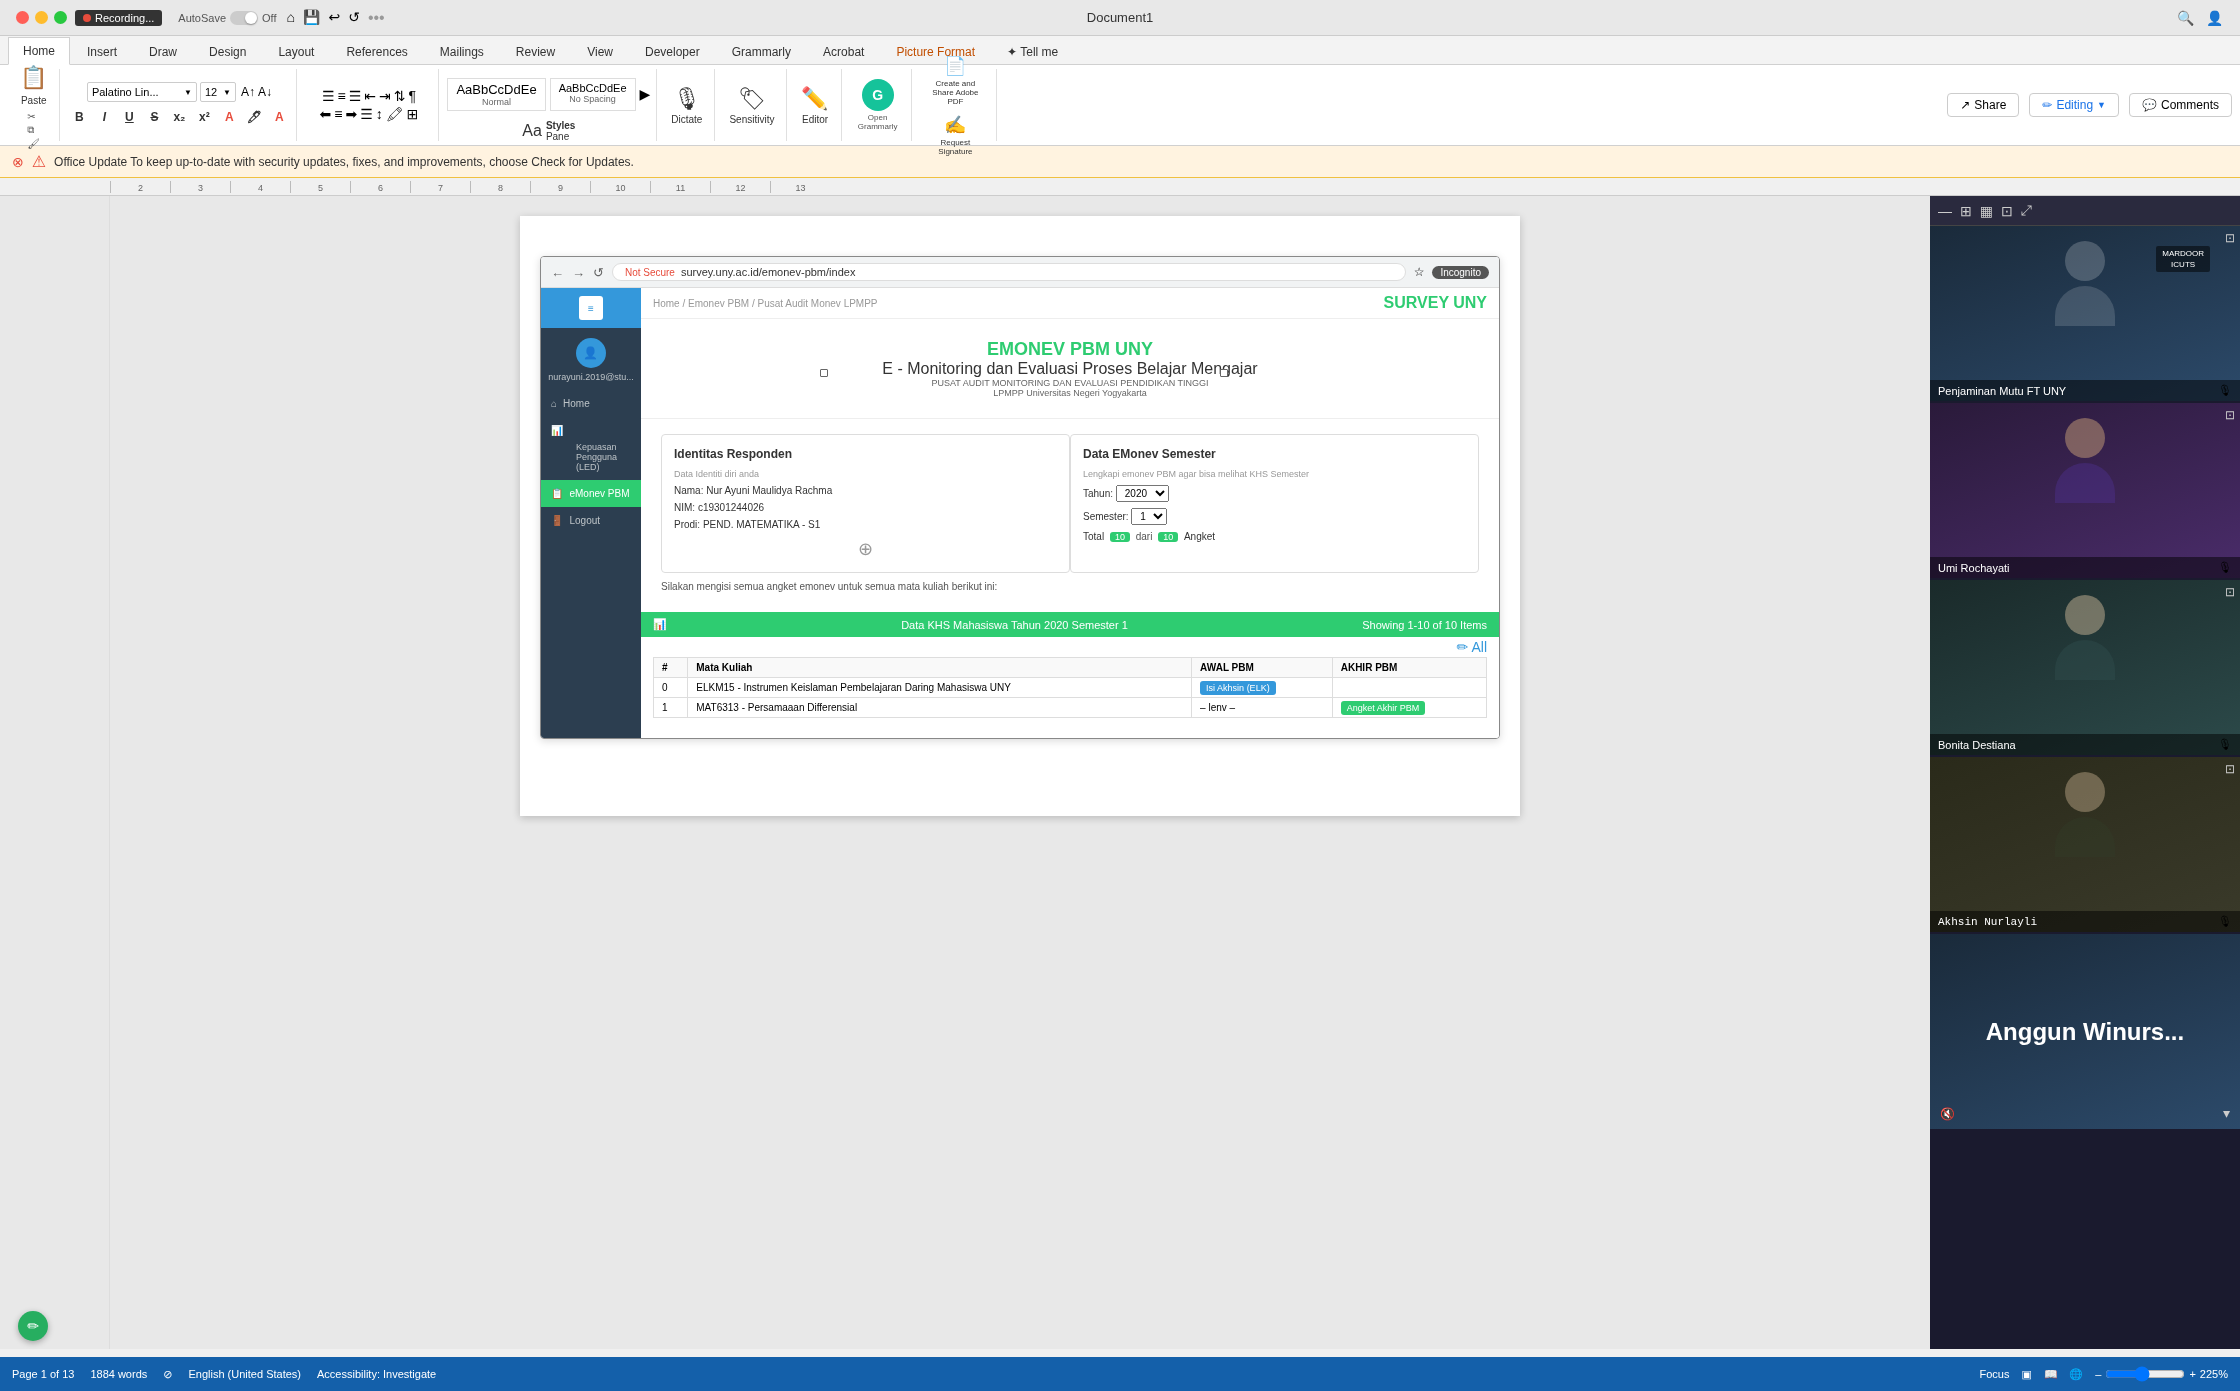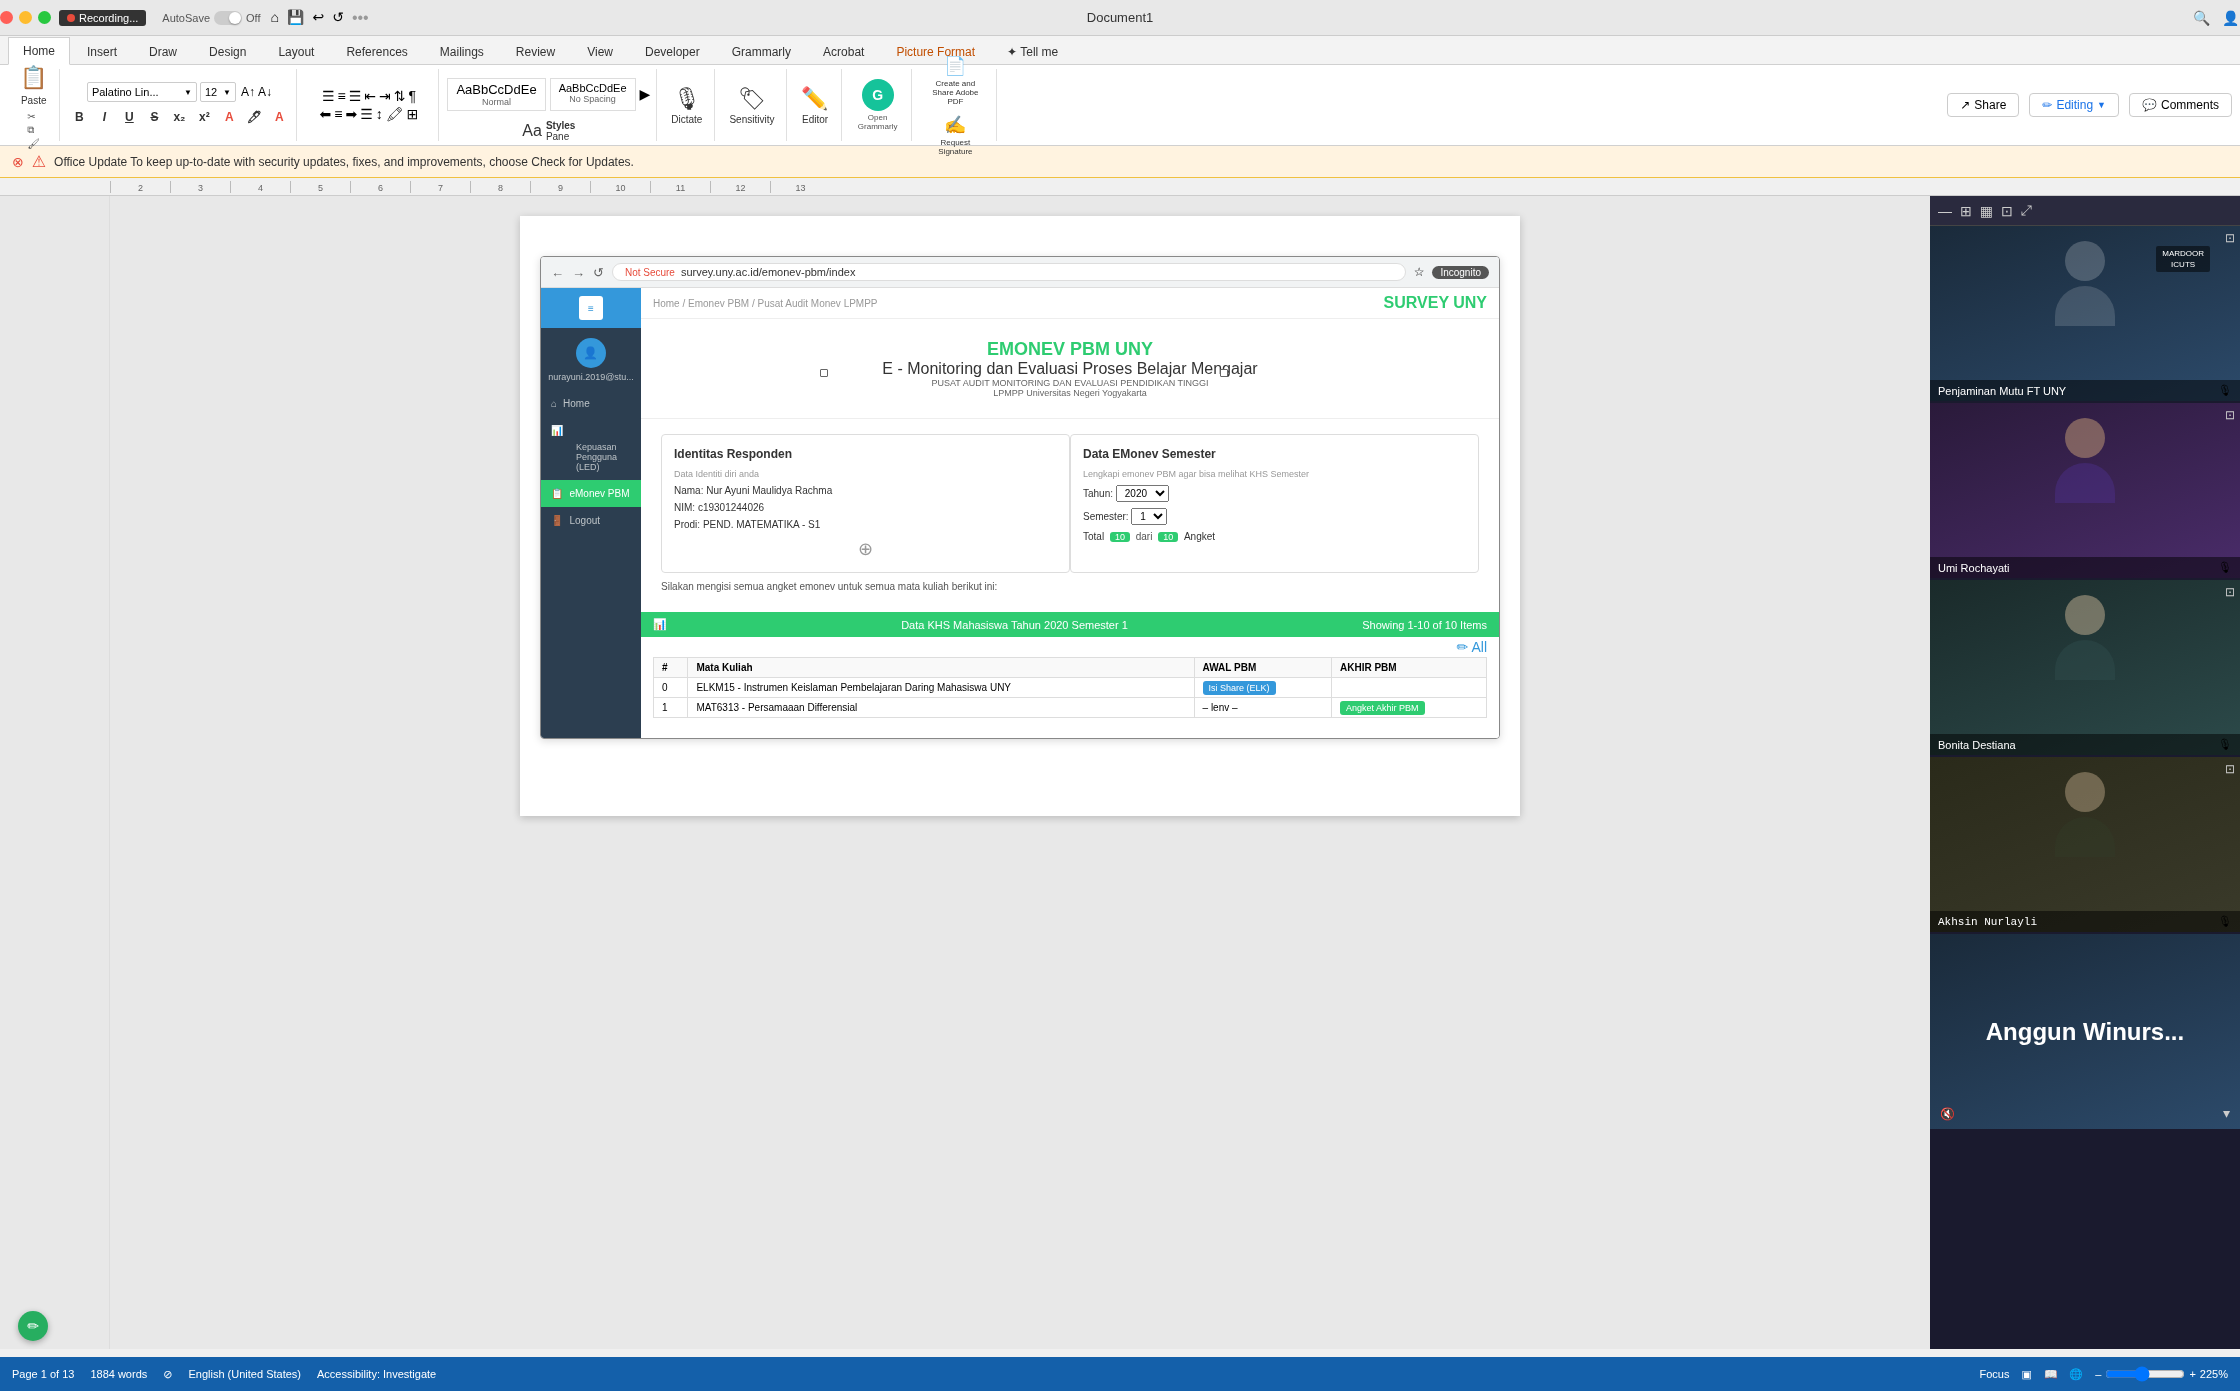--- a/index.html
+++ b/index.html
@@ -4,21 +4,21 @@
   <style>
     * { box-sizing: border-box; margin: 0; padding: 0; }
     body { font-family: 'Helvetica Neue', Arial, sans-serif; background: #f0f0f0; width: 2240px; height: 1391px; overflow: hidden; position: relative; }
 
     
     #title-bar {
       background: #e8e8e8;
       height: 36px;
       display: flex;
       align-items: center;
-      padding: 0 0;
+      padding: 0 16px;
       border-bottom: 1px solid #ccc;
       position: relative;
     }
     .traffic-lights { display: flex; gap: 6px; align-items: center; }
     .tl { width: 13px; height: 13px; border-radius: 50%; }
     .tl-red { background: #ff5f57; }
     .tl-yellow { background: #febc2e; }
     .tl-green { background: #28c840; }
     .recording-badge { background: #333; color: #fff; font-size: 11px; padding: 2px 8px; border-radius: 3px; margin-left: 8px; display: flex; align-items: center; gap: 4px; }
     .rec-dot { width: 8px; height: 8px; background: #e74c3c; border-radius: 50%; }
@@ -845,21 +845,21 @@
                     <th>#</th>
                     <th>Mata Kuliah</th>
                     <th>AWAL PBM</th>
                     <th>AKHIR PBM</th>
                   </tr>
                 </thead>
                 <tbody>
                   <tr>
                     <td>0</td>
                     <td>ELKM15 - Instrumen Keislaman Pembelajaran Daring Mahasiswa UNY</td>
-                    <td><span class="btn-angket">Isi Share (ELK)</span></td>
+                    <td><span class="btn-angket">Isi Akhsin (ELK)</span></td>
                     <td></td>
                   </tr>
                   <tr>
                     <td>1</td>
                     <td>MAT6313 - Persamaaan Differensial</td>
                     <td>– lenv –</td>
                     <td><span class="btn-angket-akhir">Angket Akhir PBM</span></td>
                   </tr>
                 </tbody>
               </table>

